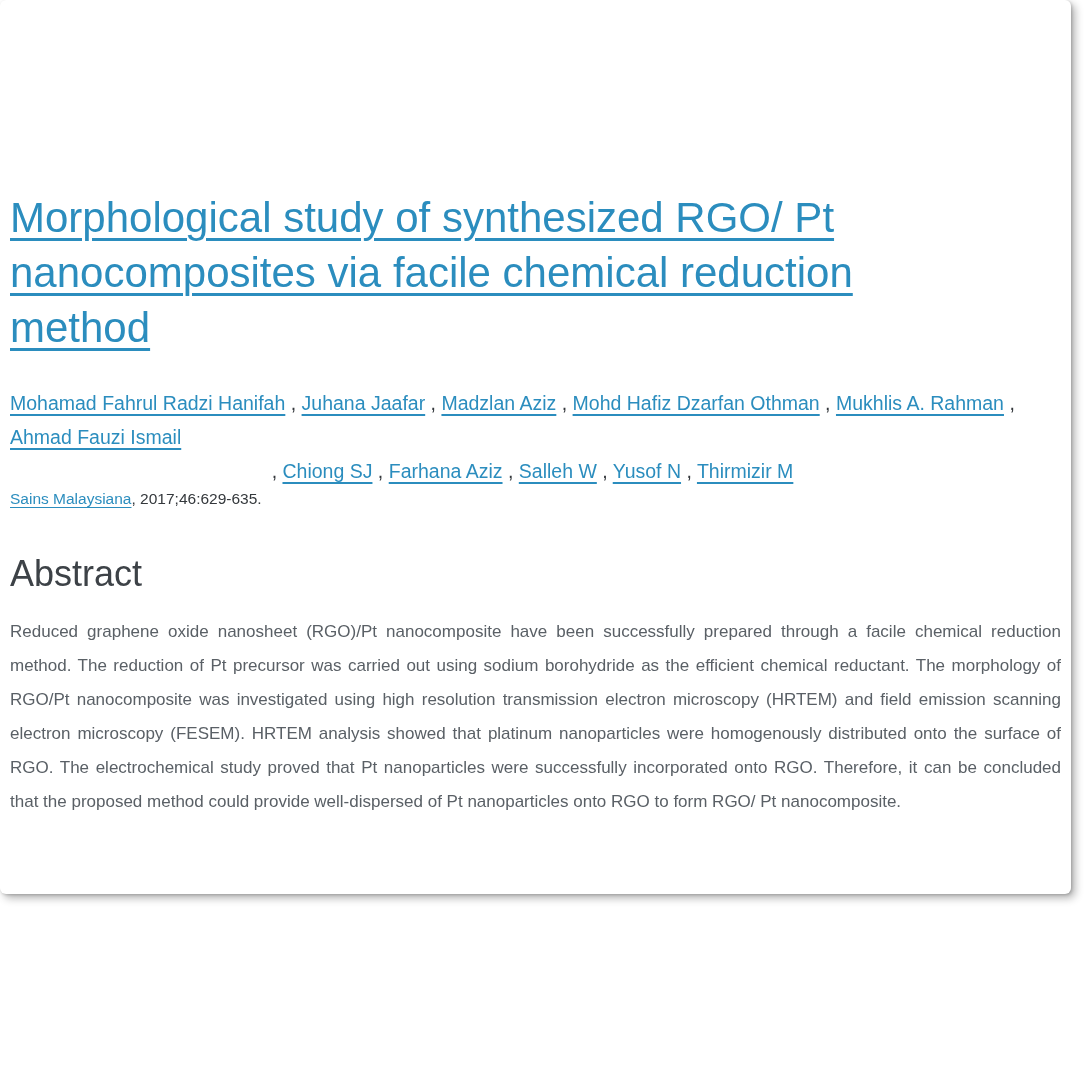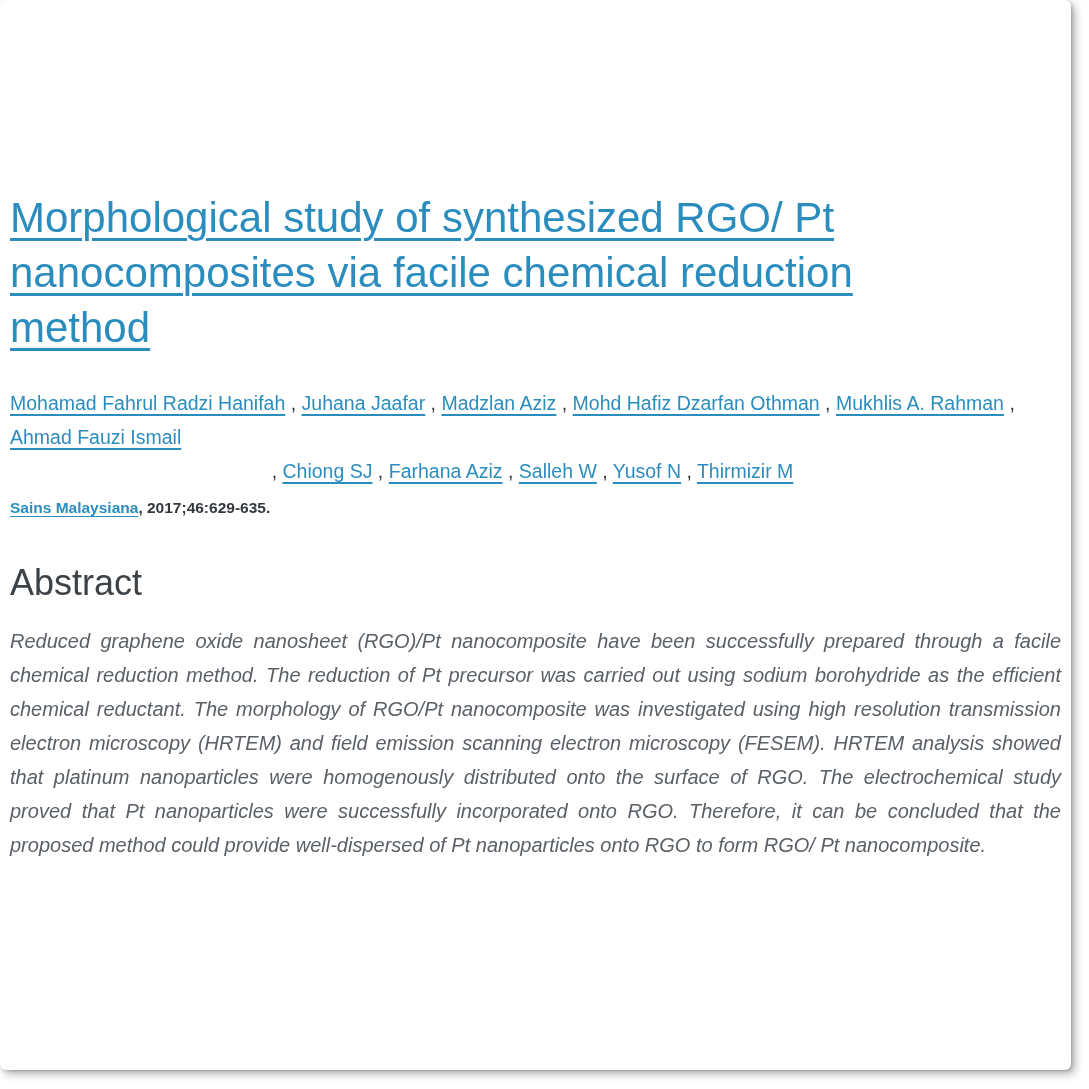--- a/index.html
+++ b/index.html
@@ -9,21 +9,21 @@
     height: 1089px;
     background: #ffffff;
     font-family: "Liberation Sans", sans-serif;
     overflow: hidden;
   }
   .page-card {
     position: absolute;
     top: 0;
     left: 0;
     width: 1071px;
-    height: 1070px;
+    height: 894px;
     box-sizing: border-box;
     background: #ffffff;
     border-radius: 6px;
     box-shadow: 4px 4px 9px rgba(0,0,0,0.30), 1px 1px 3px rgba(0,0,0,0.18);
     padding: 0 10px 0 10px;
   }
   .paper-title {
     display: block;
     margin-top: 190px;
     max-width: 965px;
@@ -46,48 +46,45 @@
   .authors.secondary { margin-top: 0; text-align: center; }
   .author-link {
     color: var(--link, #2b8dbe);
     text-decoration: underline;
     text-decoration-thickness: 1.5px;
     text-underline-offset: 4px;
     cursor: pointer;
   }
   .sep { color: var(--meta-text, #34383c); }
   .journal-line {
-    margin-top: 9px;
     font-size: 15.5px;
     line-height: 22px;
     color: var(--meta-text, #34383c);
-    font-weight: bold;
   }
   .journal-link {
     color: var(--link, #2b8dbe);
     text-decoration: underline;
     text-decoration-thickness: 1px;
     text-underline-offset: 3px;
     cursor: pointer;
   }
   .abstract-heading {
     margin: 44px 0 0 0;
     font-size: 36px;
     line-height: 40px;
     font-weight: 400;
     color: var(--heading, #3d4247);
   }
   .abstract-text {
     margin: 21px 0 0 0;
     max-width: 1051px;
-    font-size: 20px;
+    font-size: 17px;
     line-height: 34px;
     text-align: justify;
     color: var(--body-text, #5a6066);
-    font-style: italic;
   }
 </style>
 </head>
 <body>
 
 <div class="page-card">
 
   <a class="paper-title" href="#">Morphological study of synthesized RGO/ Pt nanocomposites via facile chemical reduction method</a>
 
   <div class="authors primary" id="authors-row1"><a href="#" class="author-link">Mohamad Fahrul Radzi Hanifah</a><span class="sep"> , </span><a href="#" class="author-link">Juhana Jaafar</a><span class="sep"> , </span><a href="#" class="author-link">Madzlan Aziz</a><span class="sep"> , </span><a href="#" class="author-link">Mohd Hafiz Dzarfan Othman</a><span class="sep"> , </span><a href="#" class="author-link">Mukhlis A. Rahman</a><span class="sep"> , </span><a href="#" class="author-link">Ahmad Fauzi Ismail</a></div>

